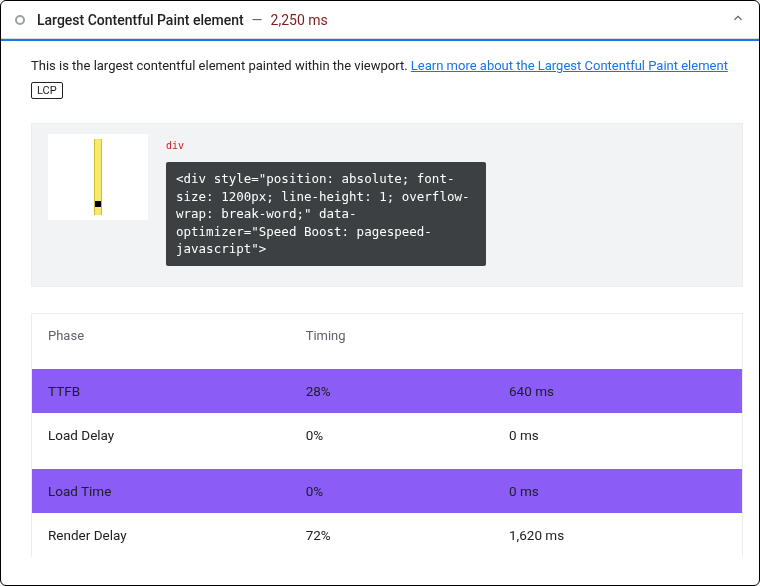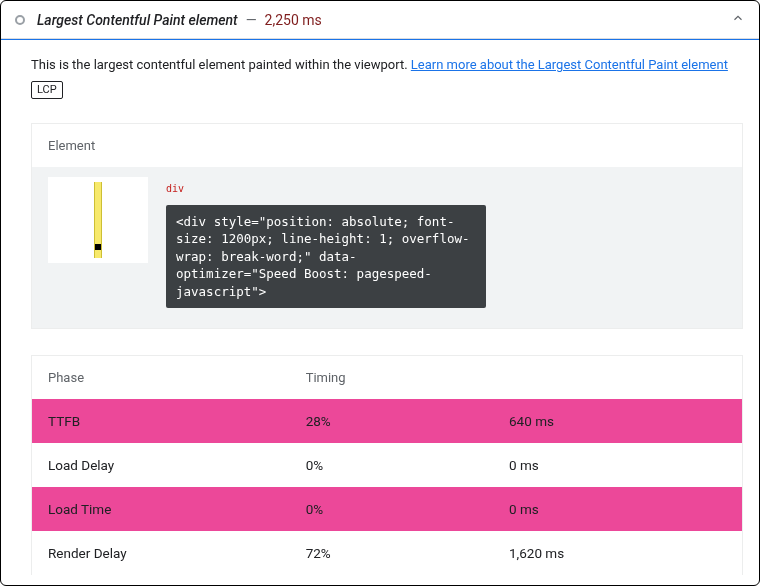--- a/index.html
+++ b/index.html
@@ -33,21 +33,20 @@
     width: 10px;
     height: 10px;
     border: 2px solid #9aa0a6;
     border-radius: 50%;
     margin-right: 12px;
     flex-shrink: 0;
   }
   .header .title {
     font-weight: 500;
     color: #202124;
-    font-style: italic;
   }
   .header .dash {
     color: #5f6368;
     margin: 0 8px;
   }
   .header .timing {
     color: #7f1d1d;
   }
   .header .chevron {
     margin-left: auto;
@@ -160,21 +159,22 @@
   }
   .phase-row.header-row {
     color: #5f6368;
     font-size: 13px;
   }
   .phase-row:not(.header-row) {
     color: #202124;
     font-size: 13.5px;
   }
   .phase-row.alt {
-    background: #ec4899;
+    background: #8b5cf6;
+    margin-top: 12px;
   }
   .col-phase {
     flex: 0 0 38%;
   }
   .col-pct {
     flex: 0 0 30%;
   }
   .col-timing {
     flex: 1;
     text-align: left;
@@ -206,21 +206,20 @@
 
   <div class="content">
     <div class="description">
       <span>This is the largest contentful element painted within the viewport. </span><a href="#">Learn more about the Largest Contentful Paint element</a>
     </div>
     <div class="badge-row">
       <span class="badge">LCP</span>
     </div>
 
     <div class="element-card">
-      <div class="element-card-header">Element</div>
       <div class="element-card-body">
         <div class="thumb">
           <div class="thumb-inner"></div>
         </div>
         <div class="element-text">
           <span class="tagname">div</span>
           <div class="tooltip">&lt;div style="position: absolute; font-size: 1200px; line-height: 1; overflow-wrap: break-word;" data-optimizer="Speed Boost: pagespeed-javascript"&gt;</div>
         </div>
       </div>
     </div>

